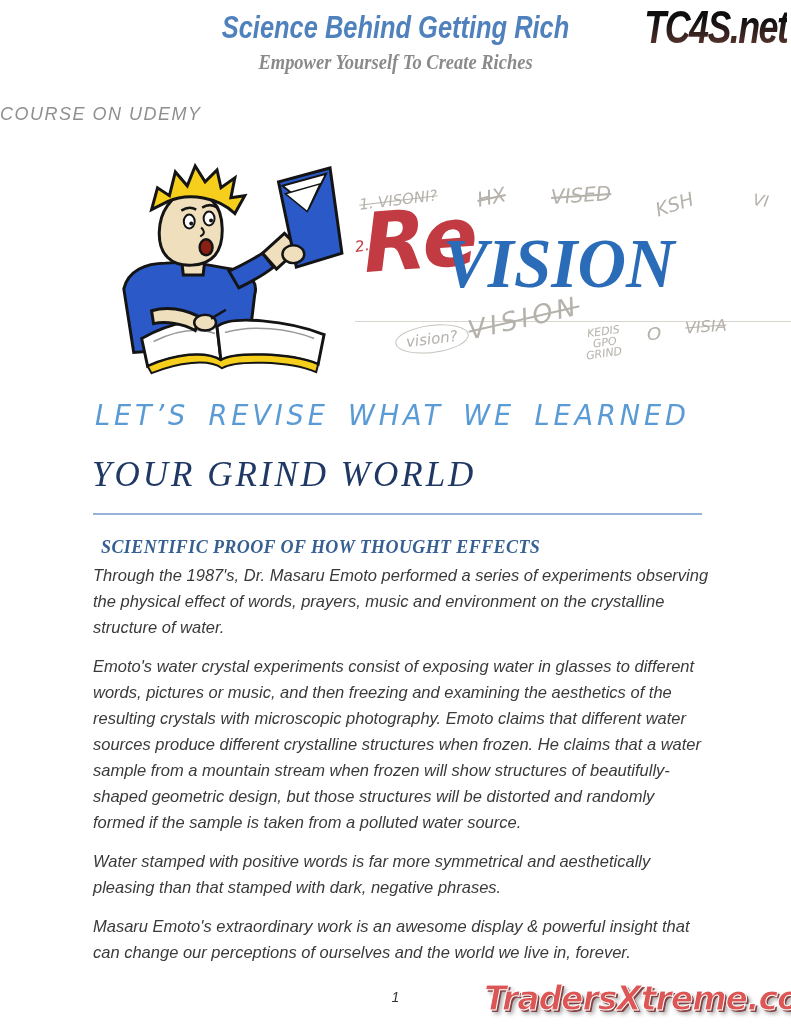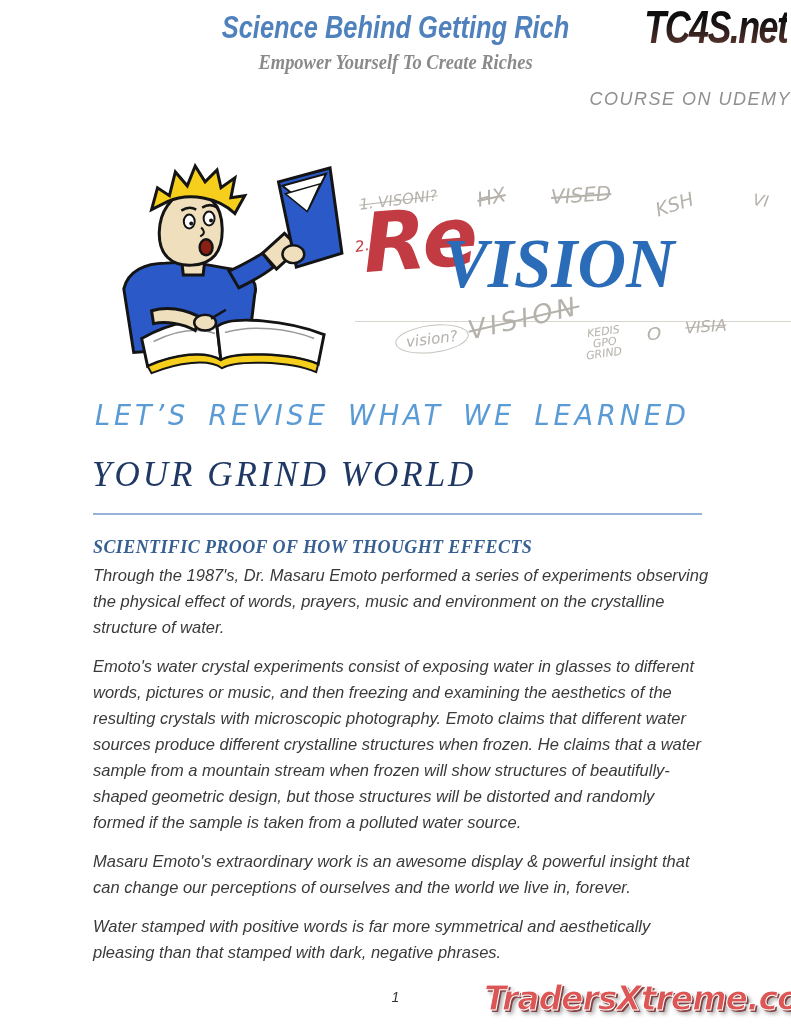--- a/index.html
+++ b/index.html
@@ -22,21 +22,21 @@
     background:linear-gradient(#0e0e0e 35%,#4a2c28 75%,#8a4b40);
     -webkit-background-clip:text;background-clip:text;color:transparent;
     white-space:nowrap;
   }
   .hdr-sub{
     position:absolute;top:50px;left:0;width:791px;text-align:center;
     font-family:"Liberation Serif",serif;font-weight:bold;font-size:21px;
     color:#8a8a8a;transform:scaleX(.88);transform-origin:center;white-space:nowrap;
   }
   .hdr-course{
-    position:absolute;top:89px;left:0;width:791px;text-align:right;
+    position:absolute;top:104px;left:0;width:791px;text-align:left;
     font-size:18px;color:#8f8f8f;letter-spacing:1.5px;white-space:nowrap;
   }
   
   .boy-svg{position:absolute;left:92px;top:162px;width:252px;height:233px;}
   .revision{position:absolute;left:355px;top:185px;width:436px;height:192px;}
   .rev-line{position:absolute;left:0;top:136px;width:436px;height:0;border-top:1px solid #d9d5cf;}
   .rev-re{
     position:absolute;left:8px;top:14px;font-family:"DejaVu Sans",sans-serif;
     font-weight:bold;font-size:82px;line-height:1;color:#c23a42;transform:rotate(-4deg);
   }
@@ -77,21 +77,21 @@
   .dlsub{
     position:absolute;left:252px;top:482px;
     font-family:"Liberation Serif",serif;font-weight:900;font-size:43px;line-height:1;
     color:#c0161c;letter-spacing:2px;-webkit-text-stroke:1.3px #ffffff;
     text-shadow:0 0 3px #ffffff,3px 4px 3px rgba(90,90,90,.65);
     white-space:nowrap;
   }
   .art-body{position:absolute;left:93px;top:537px;width:616px;}
   .art-sub{
     font-family:"Liberation Serif",serif;font-weight:bold;font-size:18px;
-    color:#366092;letter-spacing:.4px;margin:0 0 4px 0;
+    color:#366092;letter-spacing:.4px;margin:0 0 4px 8px;
   }
   .art-body p{
     font-family:"Liberation Sans",sans-serif;font-size:16.5px;line-height:26px;
     color:#3a3a3a;margin:0 0 13px 0;
   }
   
   .page-num{
     position:absolute;left:0;top:989px;width:791px;text-align:center;
     font-size:14px;color:#333333;
   }
@@ -174,20 +174,20 @@
 
   <div class="caption">LET’S REVISE WHAT WE LEARNED</div>
 
   <div class="art-heading">YOUR GRIND WORLD</div>
   <div class="art-rule"></div>
 
   <div class="art-body">
     <div class="art-sub">SCIENTIFIC PROOF OF HOW THOUGHT EFFECTS</div>
     <p>Through the 1987′s, Dr. Masaru Emoto performed a series of experiments observing the physical effect of words, prayers, music and environment on the crystalline structure of water.</p>
     <p>Emoto's water crystal experiments consist of exposing water in glasses to different words, pictures or music, and then freezing and examining the aesthetics of the resulting crystals with microscopic photography. Emoto claims that different water sources produce different crystalline structures when frozen. He claims that a water sample from a mountain stream when frozen will show structures of beautifully-shaped geometric design, but those structures will be distorted and randomly formed if the sample is taken from a polluted water source.</p>
+    <p>Water stamped with positive words is far more symmetrical and aesthetically pleasing than that stamped with dark, negative phrases.</p>
     <p>Masaru Emoto's extraordinary work is an awesome display &amp; powerful insight that can change our perceptions of ourselves and the world we live in, forever.</p>
-    <p>Water stamped with positive words is far more symmetrical and aesthetically pleasing than that stamped with dark, negative phrases.</p>
   </div>
 
   <div class="page-num">1</div>
   <div class="traders">TradersXtreme.com</div>
 
 </div>
 
 </body></html>

